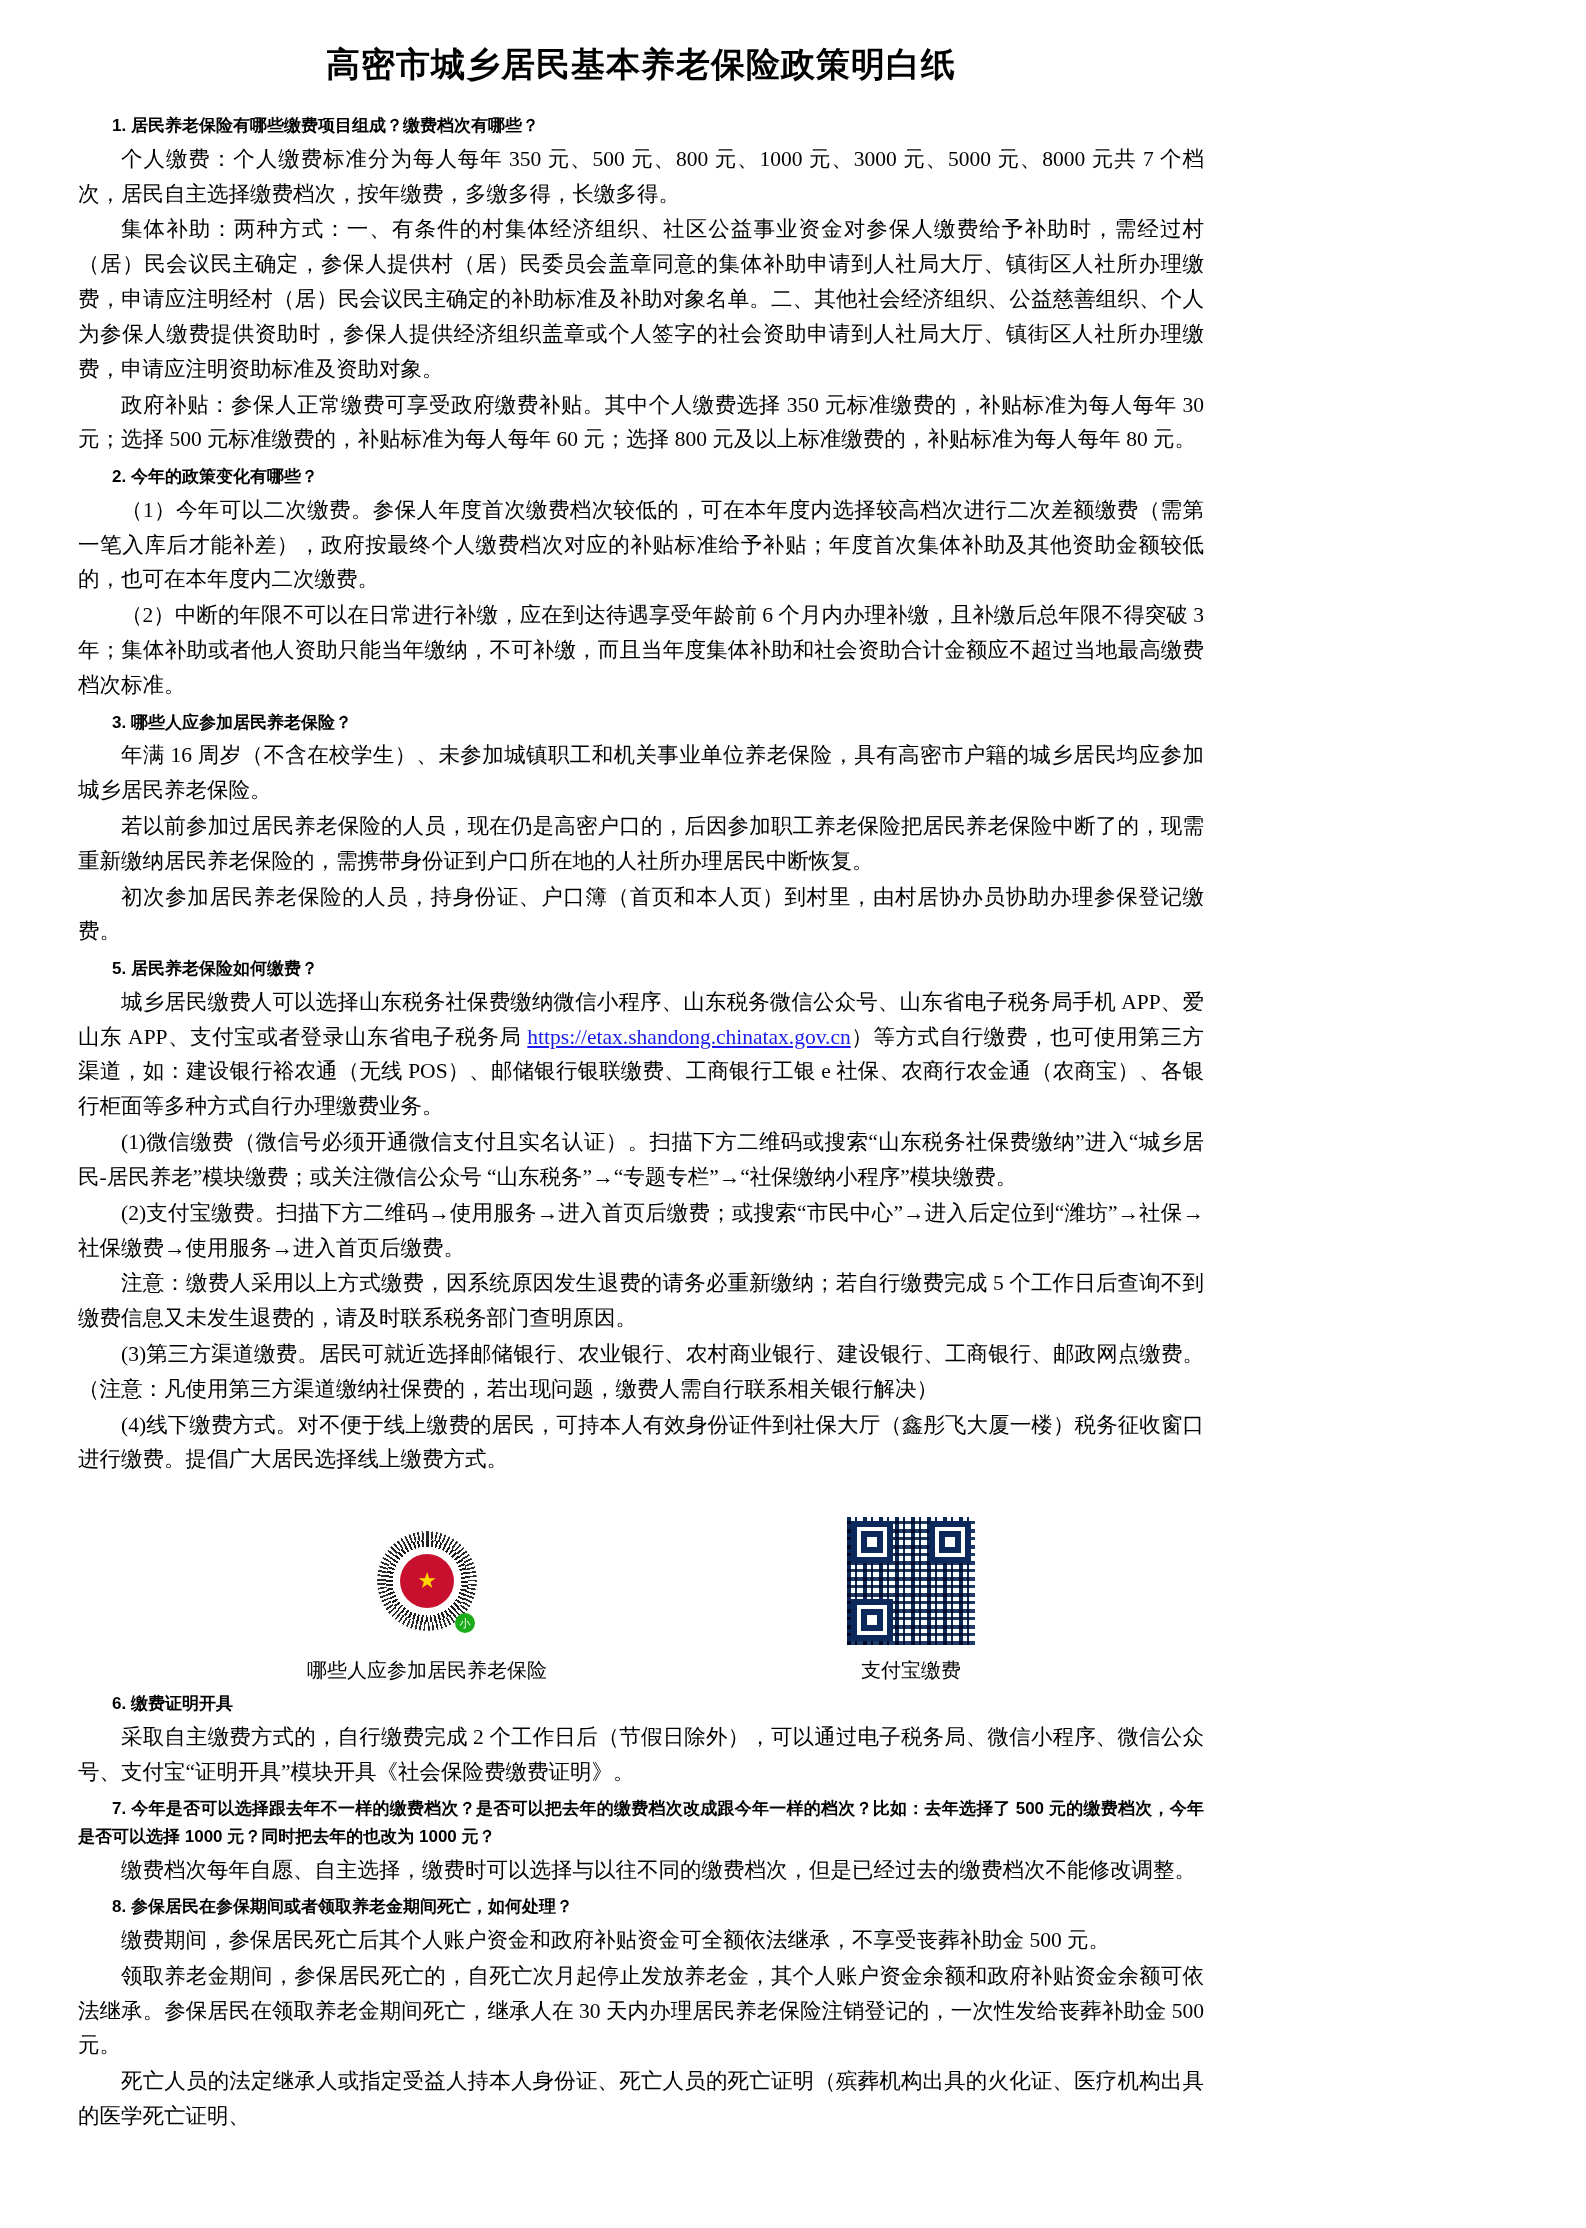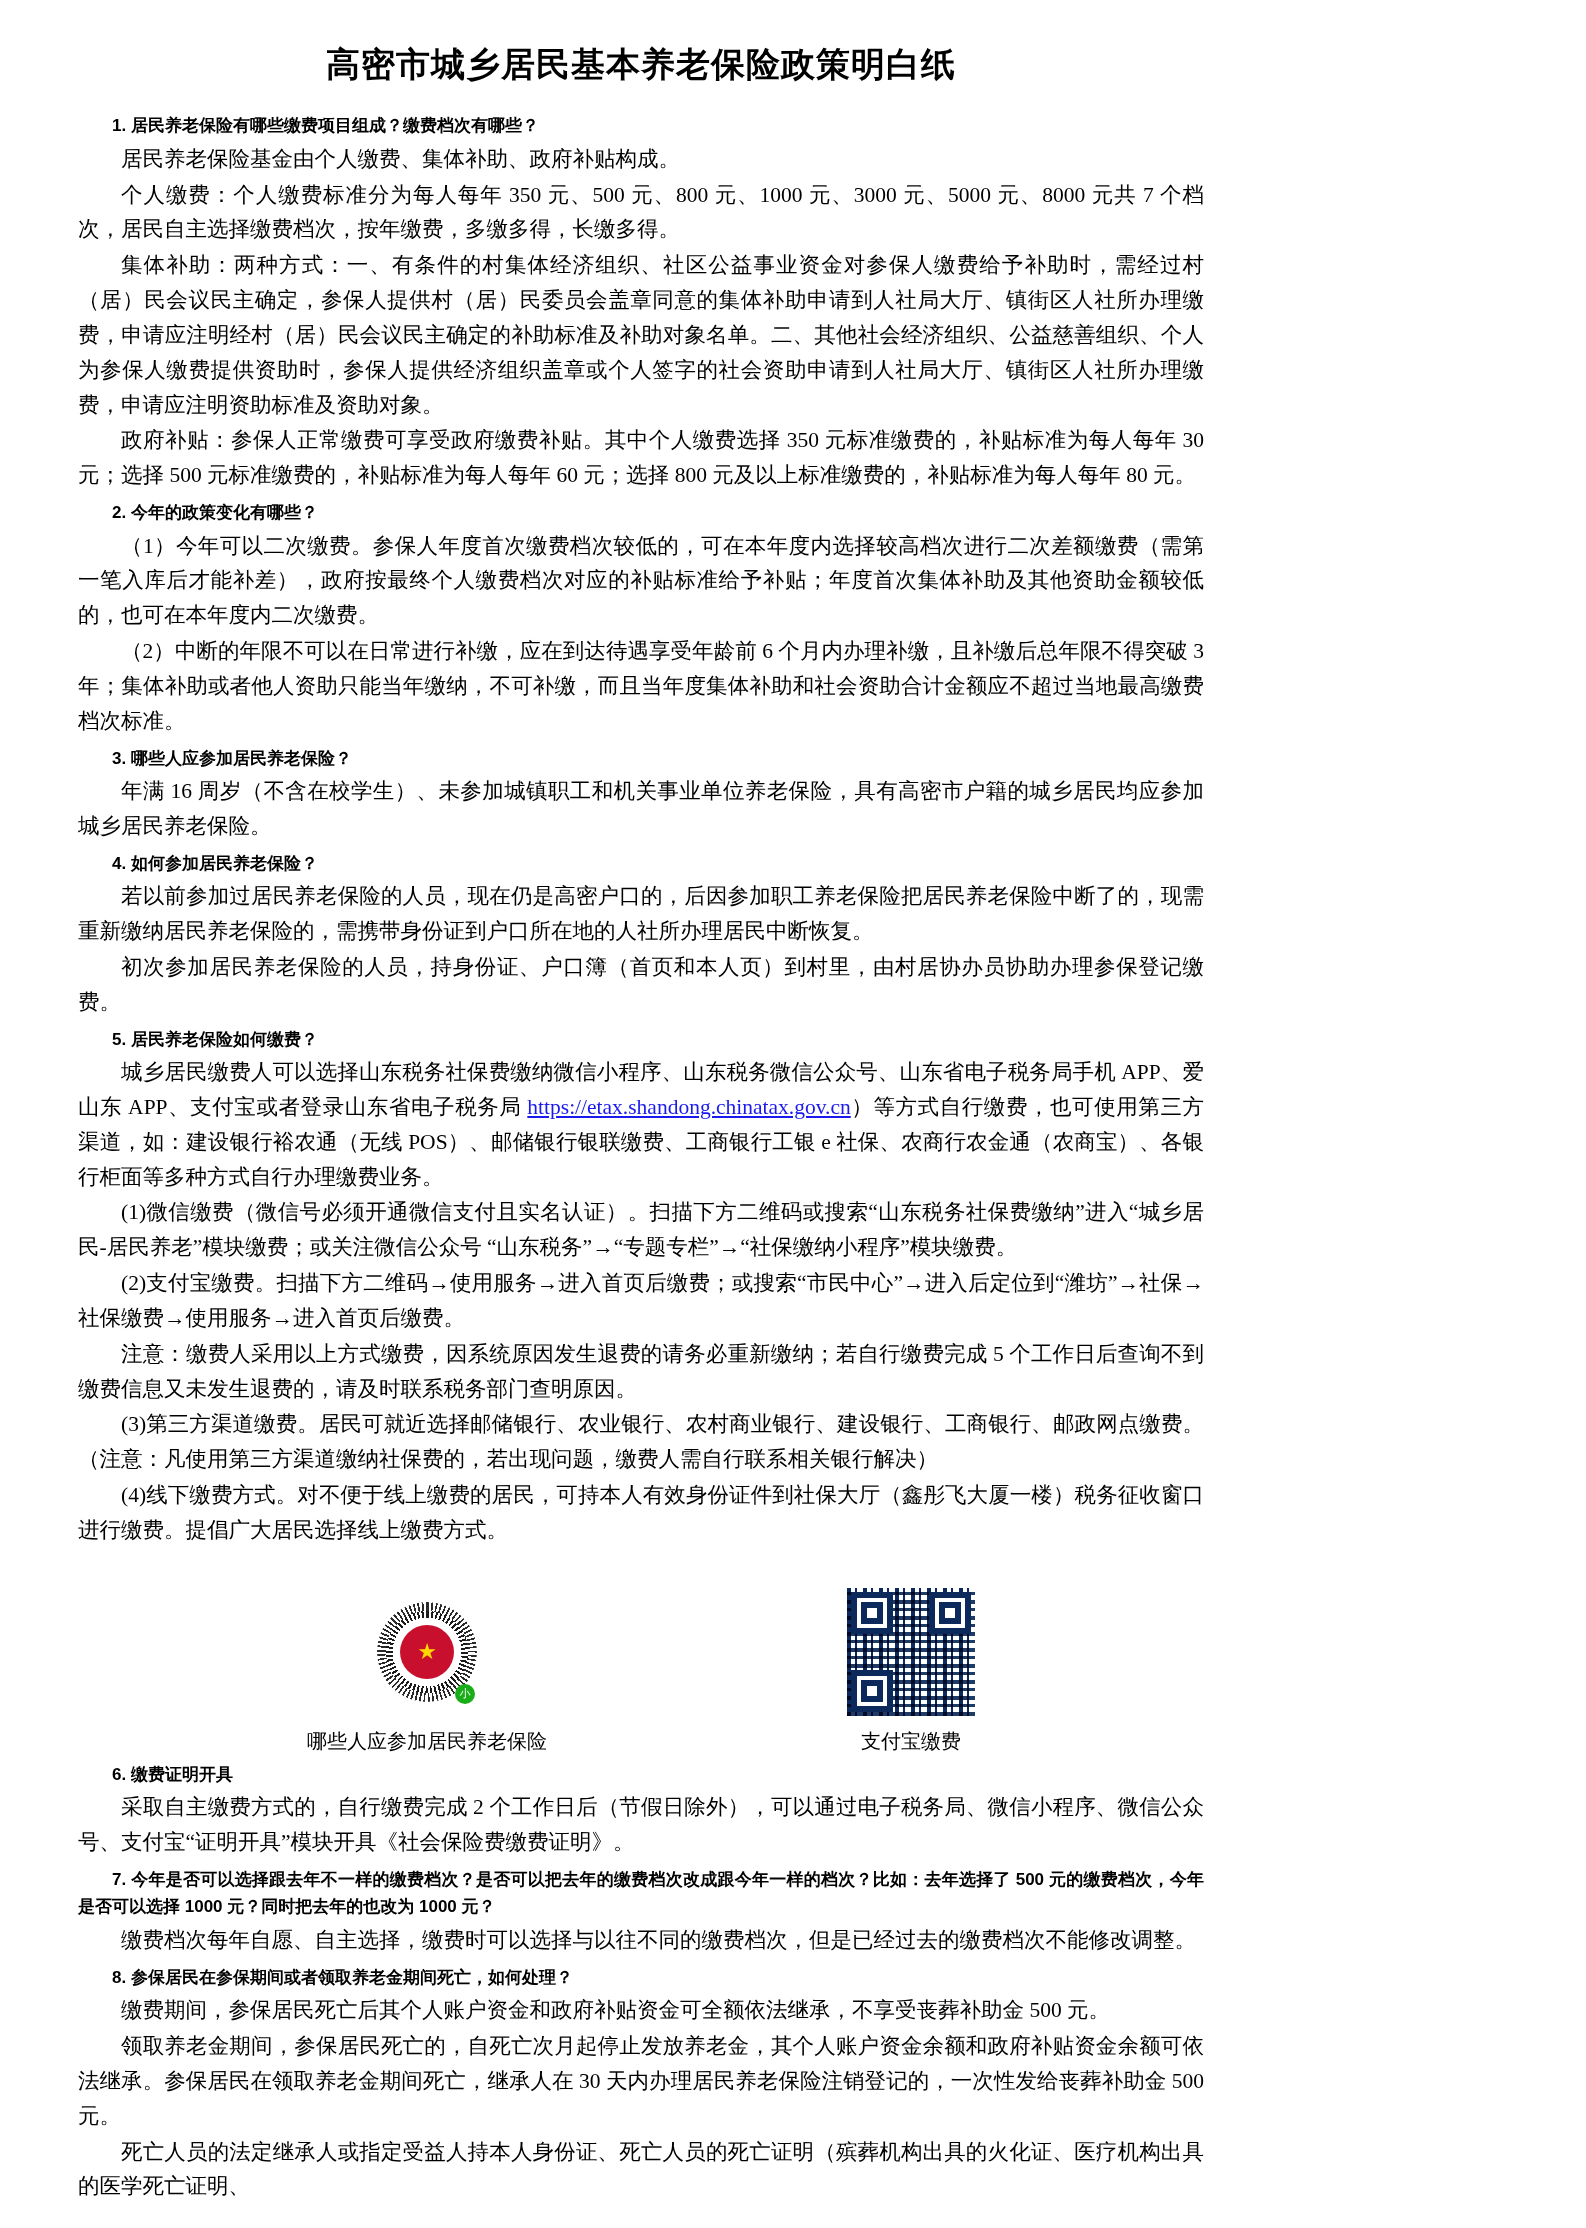--- a/index.html
+++ b/index.html
@@ -156,33 +156,31 @@
   }
 </style>
 </head>
 <body>
 
 <div class="page">
 
   <div class="doc-title">高密市城乡居民基本养老保险政策明白纸</div>
 
   <div class="q">1. 居民养老保险有哪些缴费项目组成？缴费档次有哪些？</div>
-  <div class="p">居民养老保险基金由个人缴费、集体补助、政府补贴构成。</div>
   <div class="p">个人缴费：个人缴费标准分为每人每年 350 元、500 元、800 元、1000 元、3000 元、5000 元、8000 元共 7 个档次，居民自主选择缴费档次，按年缴费，多缴多得，长缴多得。</div>
   <div class="p">集体补助：两种方式：一、有条件的村集体经济组织、社区公益事业资金对参保人缴费给予补助时，需经过村（居）民会议民主确定，参保人提供村（居）民委员会盖章同意的集体补助申请到人社局大厅、镇街区人社所办理缴费，申请应注明经村（居）民会议民主确定的补助标准及补助对象名单。二、其他社会经济组织、公益慈善组织、个人为参保人缴费提供资助时，参保人提供经济组织盖章或个人签字的社会资助申请到人社局大厅、镇街区人社所办理缴费，申请应注明资助标准及资助对象。</div>
   <div class="p">政府补贴：参保人正常缴费可享受政府缴费补贴。其中个人缴费选择 350 元标准缴费的，补贴标准为每人每年 30 元；选择 500 元标准缴费的，补贴标准为每人每年 60 元；选择 800 元及以上标准缴费的，补贴标准为每人每年 80 元。</div>
 
   <div class="q">2. 今年的政策变化有哪些？</div>
   <div class="p">（1）今年可以二次缴费。参保人年度首次缴费档次较低的，可在本年度内选择较高档次进行二次差额缴费（需第一笔入库后才能补差），政府按最终个人缴费档次对应的补贴标准给予补贴；年度首次集体补助及其他资助金额较低的，也可在本年度内二次缴费。</div>
   <div class="p">（2）中断的年限不可以在日常进行补缴，应在到达待遇享受年龄前 6 个月内办理补缴，且补缴后总年限不得突破 3 年；集体补助或者他人资助只能当年缴纳，不可补缴，而且当年度集体补助和社会资助合计金额应不超过当地最高缴费档次标准。</div>
 
   <div class="q">3. 哪些人应参加居民养老保险？</div>
   <div class="p">年满 16 周岁（不含在校学生）、未参加城镇职工和机关事业单位养老保险，具有高密市户籍的城乡居民均应参加城乡居民养老保险。</div>
 
-  <div class="q">4. 如何参加居民养老保险？</div>
   <div class="p">若以前参加过居民养老保险的人员，现在仍是高密户口的，后因参加职工养老保险把居民养老保险中断了的，现需重新缴纳居民养老保险的，需携带身份证到户口所在地的人社所办理居民中断恢复。</div>
   <div class="p">初次参加居民养老保险的人员，持身份证、户口簿（首页和本人页）到村里，由村居协办员协助办理参保登记缴费。</div>
 
   <div class="q">5. 居民养老保险如何缴费？</div>
   <div class="p"><span>城乡居民缴费人可以选择山东税务社保费缴纳微信小程序、山东税务微信公众号、山东省电子税务局手机 APP、爱山东 APP、支付宝或者登录山东省电子税务局 </span><a class="link" href="#">https://etax.shandong.chinatax.gov.cn</a><span>）等方式自行缴费，也可使用第三方渠道，如：建设银行裕农通（无线 POS）、邮储银行银联缴费、工商银行工银 e 社保、农商行农金通（农商宝）、各银行柜面等多种方式自行办理缴费业务。</span></div>
   <div class="p">(1)微信缴费（微信号必须开通微信支付且实名认证）。扫描下方二维码或搜索“山东税务社保费缴纳”进入“城乡居民-居民养老”模块缴费；或关注微信公众号 “山东税务”→“专题专栏”→“社保缴纳小程序”模块缴费。</div>
   <div class="p">(2)支付宝缴费。扫描下方二维码→使用服务→进入首页后缴费；或搜索“市民中心”→进入后定位到“潍坊”→社保→社保缴费→使用服务→进入首页后缴费。</div>
   <div class="p">注意：缴费人采用以上方式缴费，因系统原因发生退费的请务必重新缴纳；若自行缴费完成 5 个工作日后查询不到缴费信息又未发生退费的，请及时联系税务部门查明原因。</div>
   <div class="p">(3)第三方渠道缴费。居民可就近选择邮储银行、农业银行、农村商业银行、建设银行、工商银行、邮政网点缴费。（注意：凡使用第三方渠道缴纳社保费的，若出现问题，缴费人需自行联系相关银行解决）</div>
   <div class="p">(4)线下缴费方式。对不便于线上缴费的居民，可持本人有效身份证件到社保大厅（鑫彤飞大厦一楼）税务征收窗口进行缴费。提倡广大居民选择线上缴费方式。</div>

